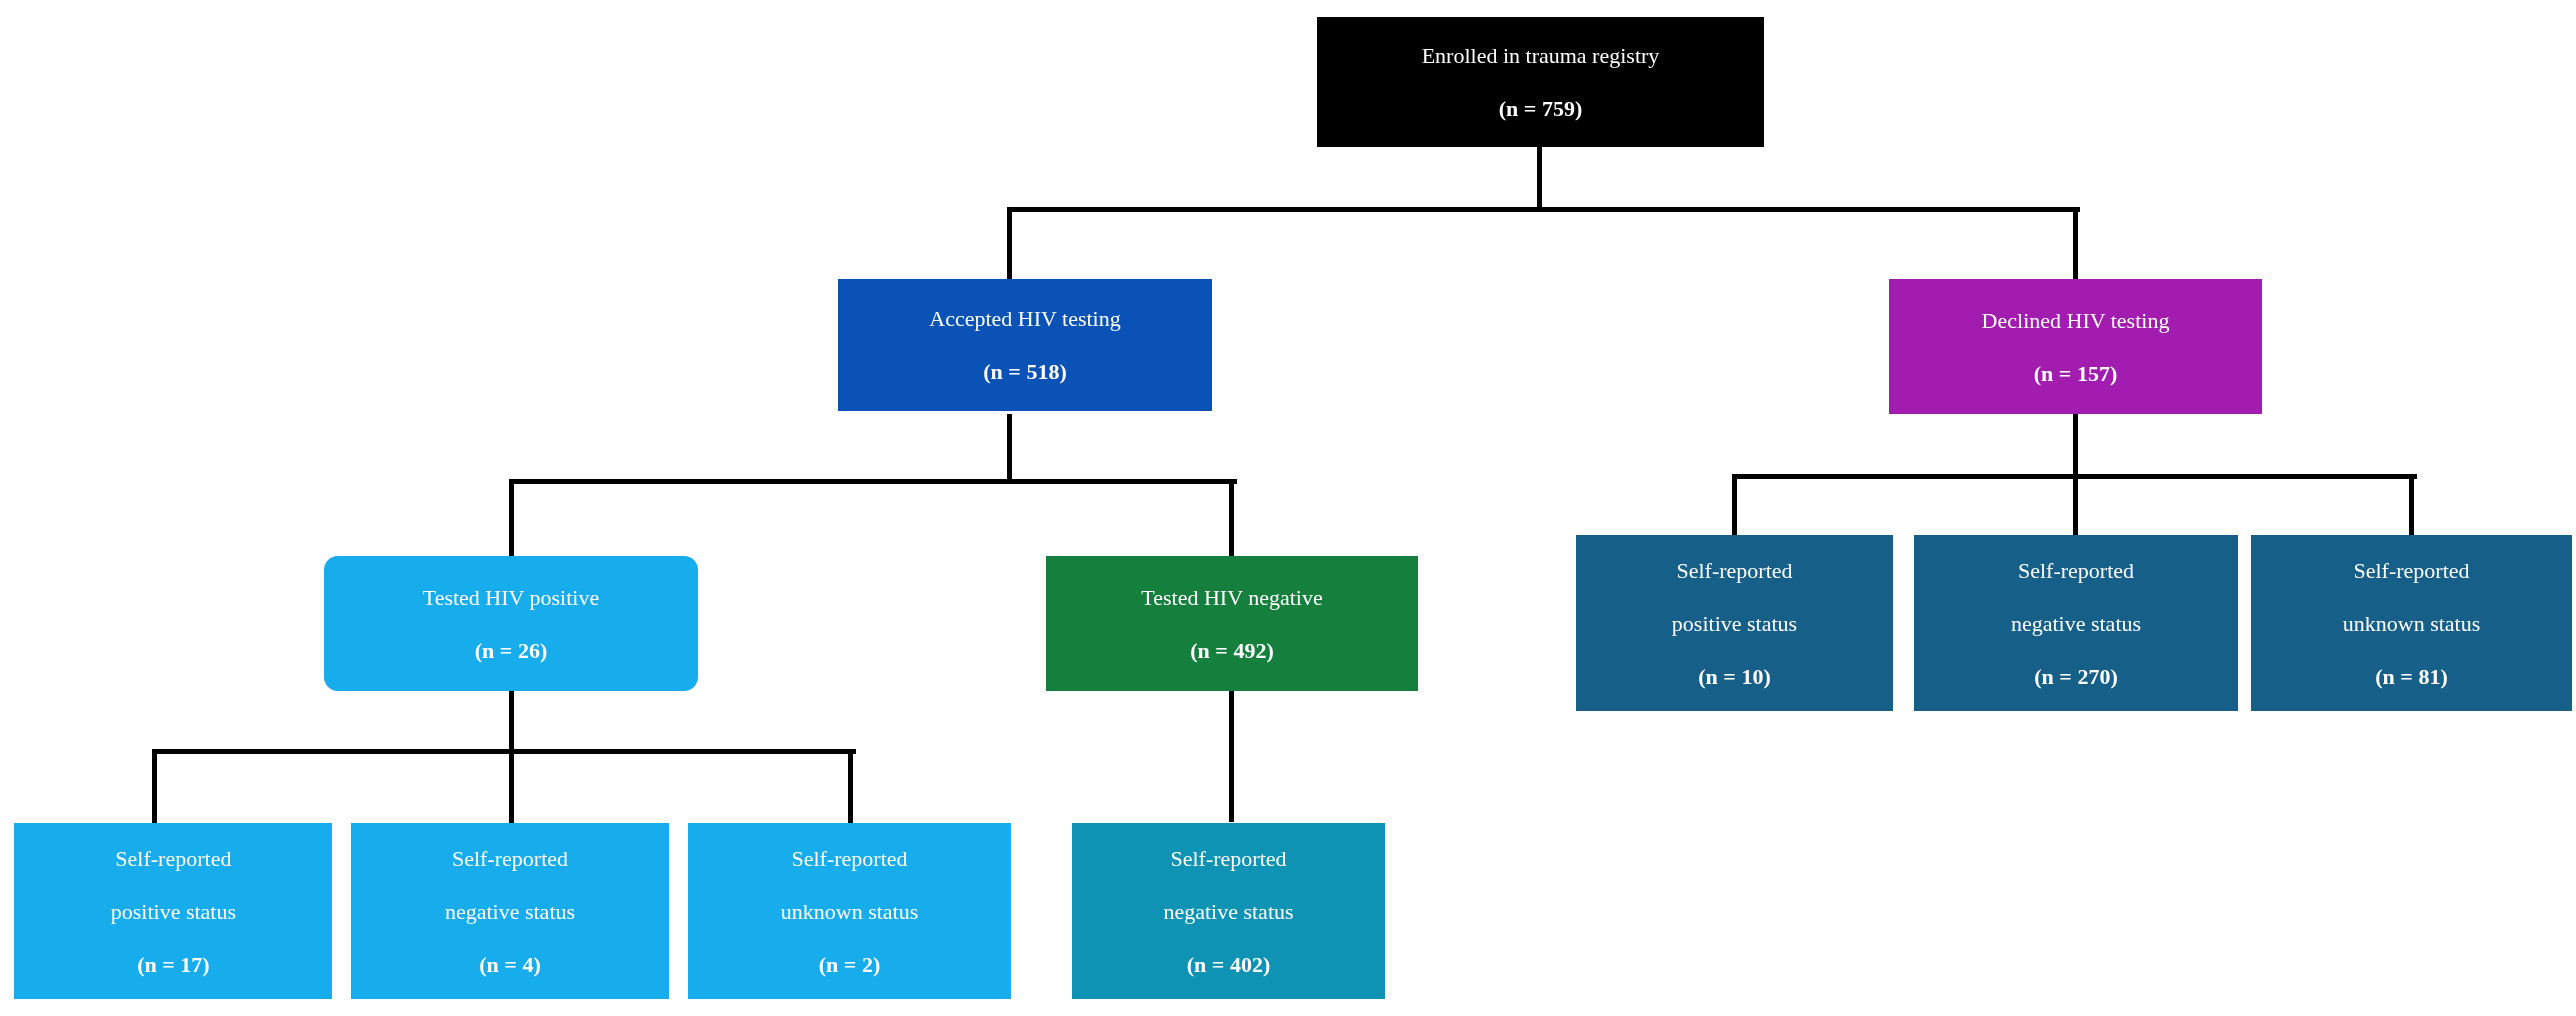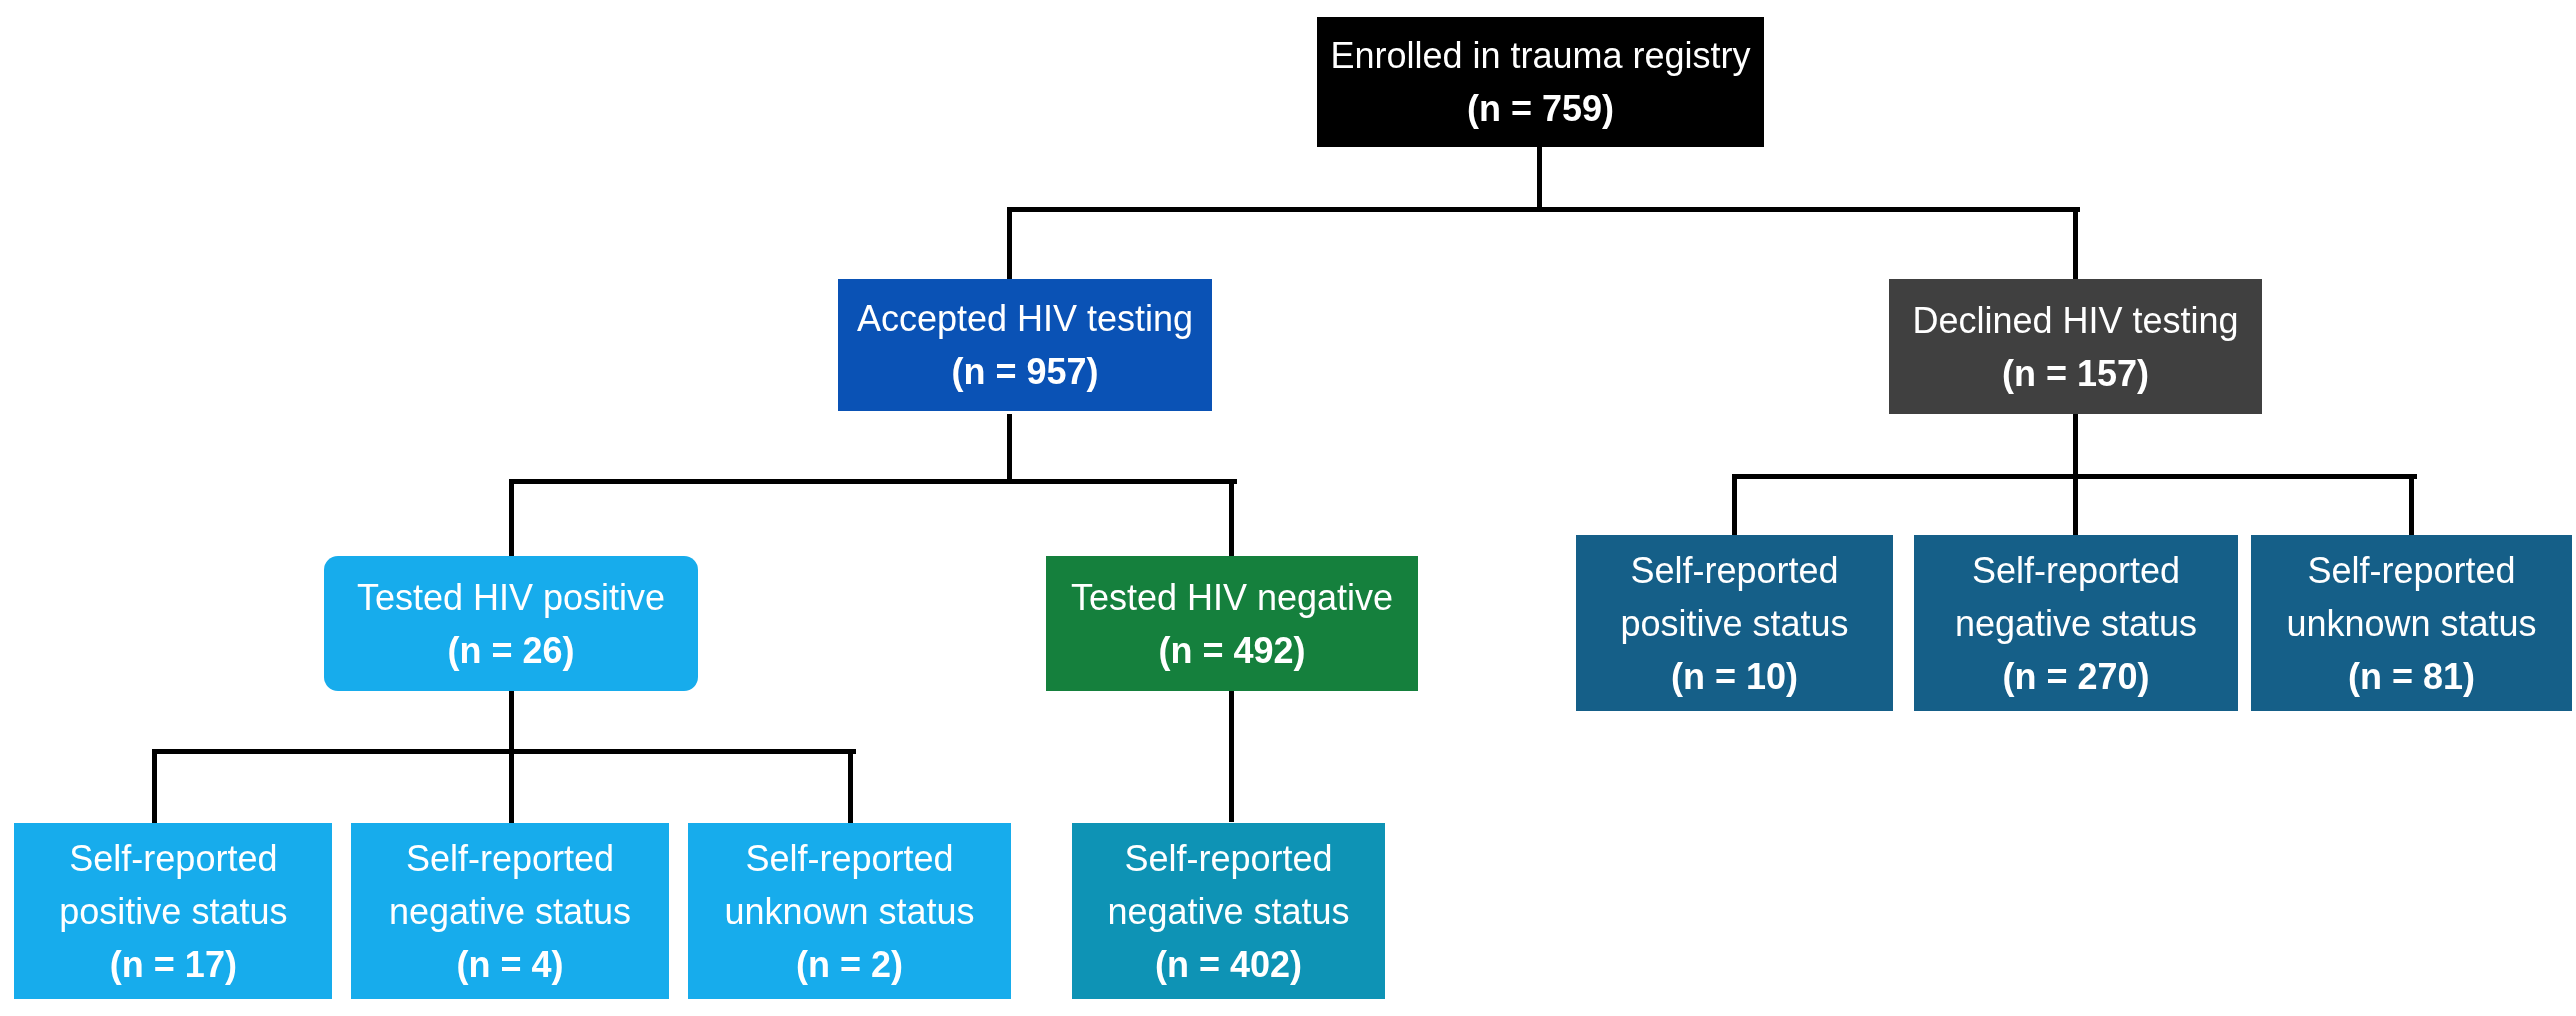--- a/index.html
+++ b/index.html
@@ -20,23 +20,24 @@
     background: #000000;
   }
   .node {
     position: absolute;
     color: #ffffff;
     display: flex;
     flex-direction: column;
     justify-content: center;
     align-items: center;
     text-align: center;
-    font-size: 36px;
+    font-size: 22px;
     line-height: 53px;
     z-index: 2;
+    font-family: Liberation Serif, serif;
   }
   .node .count {
     font-weight: bold;
   }
 </style>
 </head>
 <body>
 
 <div id="canvas">
 
@@ -64,24 +65,24 @@
 
   <div class="connector" style="left:1229px; top:691px; width:5.4px; height:131px;"></div>
 
   <div class="node" style="left: 1317px; top: 17px; width: 447px; height: 130px; background: rgb(0, 0, 0);">
     <div>Enrolled in trauma registry</div>
     <div class="count">(n = 759)</div>
   </div>
 
   <div class="node" style="left: 838px; top: 279px; width: 374px; height: 132px; background: rgb(10, 82, 181);">
     <div>Accepted HIV testing</div>
-    <div class="count">(n = 957)</div>
+    <div class="count">(n = 518)</div>
   </div>
 
-  <div class="node" style="left: 1889px; top: 279px; width: 373px; height: 135px; background: #404040;">
+  <div class="node" style="left: 1889px; top: 279px; width: 373px; height: 135px; background: #a21caf;">
     <div>Declined HIV testing</div>
     <div class="count">(n = 157)</div>
   </div>
 
   <div class="node" style="left: 324px; top: 556px; width: 374px; height: 135px; background: rgb(23, 172, 236); border-radius: 14px;">
     <div>Tested HIV positive</div>
     <div class="count">(n = 26)</div>
   </div>
 
   <div class="node" style="left: 1046px; top: 556px; width: 372px; height: 135px; background: #15803d;">

